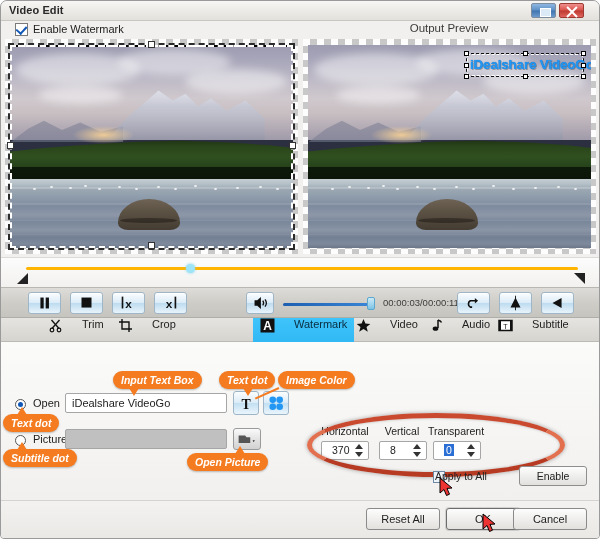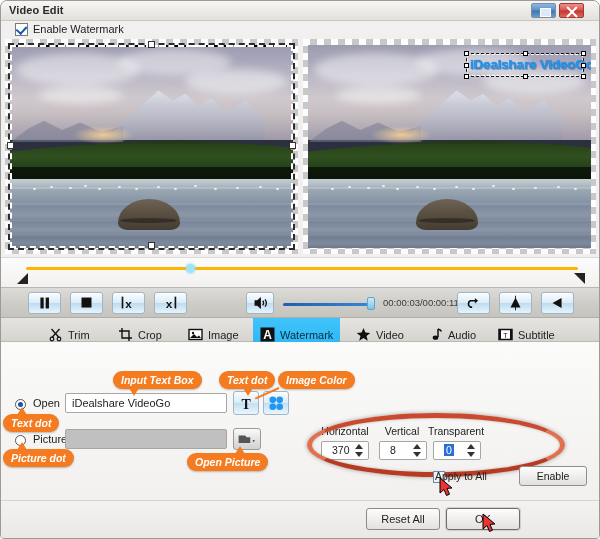--- a/index.html
+++ b/index.html
@@ -223,22 +223,22 @@
     font-family:"Liberation Sans", sans-serif;
   }
 
   
   #tabbar {
     position:absolute; left:0; top:317px; width:600px; height:24px;
     background: linear-gradient(to bottom,#e6e4e0 0%, #d6d4cf 100%);
     border-bottom:1px solid #bcbab5;
   }
   .tab {
-    position:absolute; top:0; height:33px; display:flex; align-items:center;
-    gap:5px; padding:0 7px; font-size:11px; color:#222;
+    position:absolute; top:0; height:33px; display:flex; 
+    gap:19px; padding:0 7px; font-size:11px; color:#222;
   }
   .tab.active { background: linear-gradient(to bottom,#3fc4fb 0%, #2bb4f2 100%); color:#0a2b3d; }
   .tab .ticon { width:15px; height:15px; position:relative; flex:none; }
 
   
   #panel {
     position:absolute; left:0; top:341px; width:600px; height:158px;
     background: linear-gradient(to bottom,#fbfbfa 0%, #f1f0ee 100%);
   }
   #chk-enable {
@@ -385,20 +385,21 @@
 
   <div id="titlebar">
     <div id="title-text">Video Edit</div>
     <div class="winbtn" id="btn-restore"></div>
     <div class="winbtn" id="btn-close">
       <div class="x1"></div>
         <div class="x2"></div>
     </div>
   </div>
 
+  <div class="preview-label" id="label-output">Output Preview</div>
 
   <div class="checker" id="panel-original">
     <div class="video-frame">
       <div class="scene">
         <div class="sky"></div>
         <div class="cloud" style="left:2%;top:4%;width:44%;height:16%"></div>
         <div class="cloud" style="left:38%;top:2%;width:40%;height:13%"></div>
         <div class="cloud" style="left:62%;top:12%;width:36%;height:12%"></div>
         <div class="cloud" style="left:10%;top:20%;width:30%;height:9%"></div>
         <div class="mtn-far"></div>
@@ -559,30 +560,20 @@
     </div>
     <div class="tab" style="left:110px">
       <span class="ticon">
         <svg viewBox="0 0 15 15">
             <path d="M4 1 V11 H14" stroke="#111" stroke-width="1.4" fill="none"></path>
             <path d="M1 4 H11 V14" stroke="#111" stroke-width="1.4" fill="none"></path>
           </svg>
       </span>
       <span>Crop</span>
     </div>
-    <div class="tab" style="left:180px">
-      <span class="ticon">
-        <svg viewBox="0 0 15 15">
-            <rect x="1" y="2.5" width="13" height="10" stroke="#111" stroke-width="1.4" fill="#fff"></rect>
-            <circle cx="5" cy="6" r="1.2" fill="#111"></circle>
-            <path d="M2 11 L6 7 L9 10 L11 8.5 L13 11 Z" fill="#111"></path>
-          </svg>
-      </span>
-      <span>Image</span>
-    </div>
     <div class="tab active" style="left:252px">
       <span class="ticon">
         <svg viewBox="0 0 15 15">
             <rect x="0.5" y="0.5" width="14" height="14" fill="#111"></rect>
             <text x="7.5" y="12" font-size="12" font-family="Liberation Sans" font-weight="bold" fill="#fff" text-anchor="middle">A</text>
           </svg>
       </span>
       <span>Watermark</span>
     </div>
     <div class="tab" style="left:348px">
@@ -670,37 +661,38 @@
 
   <div id="ellipse"></div>
 
   <div id="chk-apply"></div>
   <div id="lbl-apply">Apply to All</div>
   <div id="btn-reset">Enable</div>
 
   <div id="footer">
     <div class="fbtn" id="btn-resetall">Reset All</div>
     <div class="fbtn" id="btn-ok">OK</div>
+    <div class="fbtn" id="btn-cancel">Cancel</div>
   </div>
 
   <div class="callout" id="c-input">
     <span>Input Text Box</span><span class="tail"></span>
   </div>
   <div class="callout" id="c-textdot-top">
     <span>Text dot</span><span class="tail"></span>
   </div>
   <div class="callout" id="c-fontcolor">
     <span>Image Color</span>
   </div>
   <div class="pointer-line" style="left:278px;top:386px;width:26px;transform:rotate(156deg);"></div>
   <div class="callout" id="c-textdot">
     <span>Text dot</span><span class="tail"></span>
   </div>
   <div class="callout" id="c-picdot">
-    <span>Picture dot</span><span class="tail"></span>
+    <span>Subtitle dot</span><span class="tail"></span>
   </div>
   <div class="callout" id="c-openpic">
     <span>Open Picture</span><span class="tail"></span>
   </div>
 
   <div class="cursor" id="cursor1">
     <svg viewBox="0 0 16 22">
         <path d="M1 1 L1 16 L5 12.5 L7.5 18.5 L10.5 17.2 L8 11.4 L13 11 Z" fill="#e33" stroke="#000" stroke-width="1"></path>
       </svg>
   </div>

